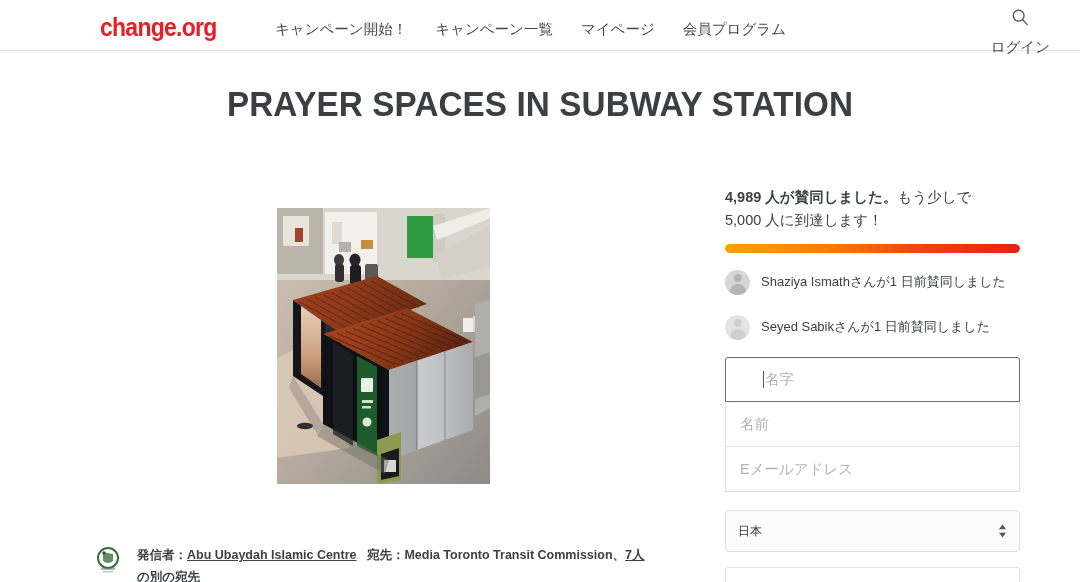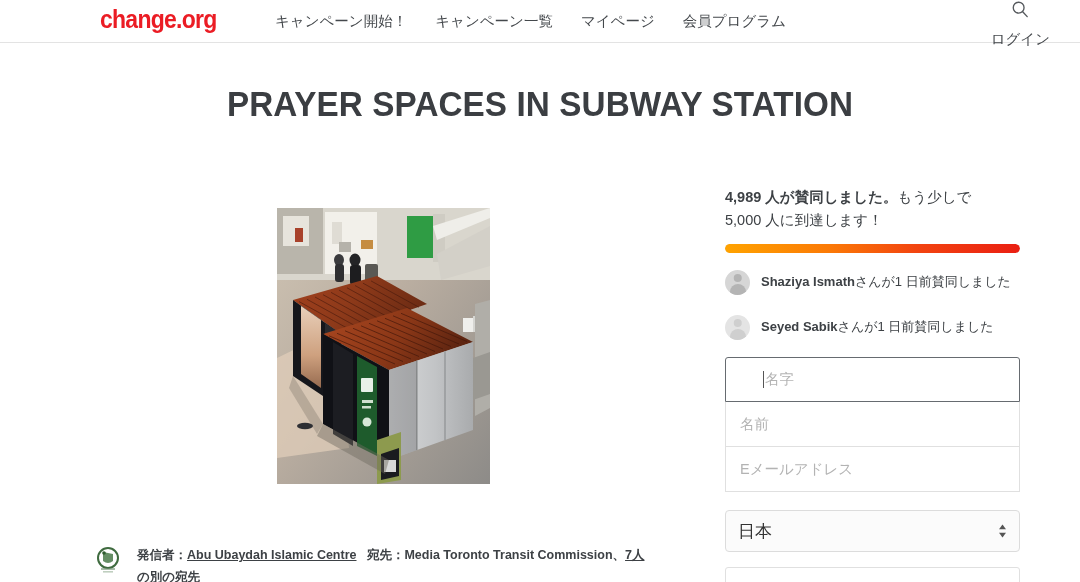--- a/index.html
+++ b/index.html
@@ -8,21 +8,21 @@
     width: 1080px; height: 582px;
     overflow: hidden;
     background: #ffffff;
     font-family: "Liberation Sans", "DejaVu Sans", sans-serif;
     -webkit-font-smoothing: antialiased;
   }
   .page { position: relative; width: 1080px; height: 582px; background:#fff; }
 
   
   .header {
-    position: absolute; top: 0; left: 0;
+    position: absolute; top: 8px; left: 0;
     width: 1080px; height: 43px;
     background: #fff;
     border-bottom: 1px solid #e3e3e3;
   }
   .logo {
     position: absolute; left: 100px; top: 2px;
     font-size: 25px;
     font-weight: bold;
     color: #eb1c24;
     letter-spacing: -0.8px;
@@ -141,21 +141,21 @@
   .avatar .body {
     position: absolute; left: 50%; top: 14.5px;
     width: 16px; height: 14px;
     border-radius: 8px 8px 0 0;
     transform: translateX(-50%);
   }
   .avatar.a1 .head, .avatar.a1 .body { background: #b4b4b4; }
   .avatar.a2 .head, .avatar.a2 .body { background: #cfcfcf; }
 
   .signer-text { font-size: 13px; color: #3d4145; white-space: nowrap; }
-  .signer-name { font-weight: bold; }
+  .signer-name { font-weight: normal; }
 
   .form { margin-top: 5px; }
   .field {
     width: 295px; height: 45px;
     border: 1px solid #e0e0e0;
     border-top: none;
     background: #fff;
     display: flex; align-items: center;
     padding: 0 14px;
     font-size: 14.5px;
@@ -174,21 +174,21 @@
     margin-right: 1px;
   }
   .select-field {
     width: 295px; height: 42px;
     margin-top: 18px;
     border: 1px solid #dcdcdc;
     border-radius: 4px;
     background: #fbfbfb;
     display: flex; align-items: center;
     padding: 8px 12px;
-    font-size: 17px;
+    font-size: 12px;
     color: #333;
     position: relative;
     cursor: pointer;
   }
   .select-arrows {
     position: absolute; right: 12px; top: 50%;
     transform: translateY(-50%);
     width: 9px; height: 15px;
   }
   .field.bottom-partial {

